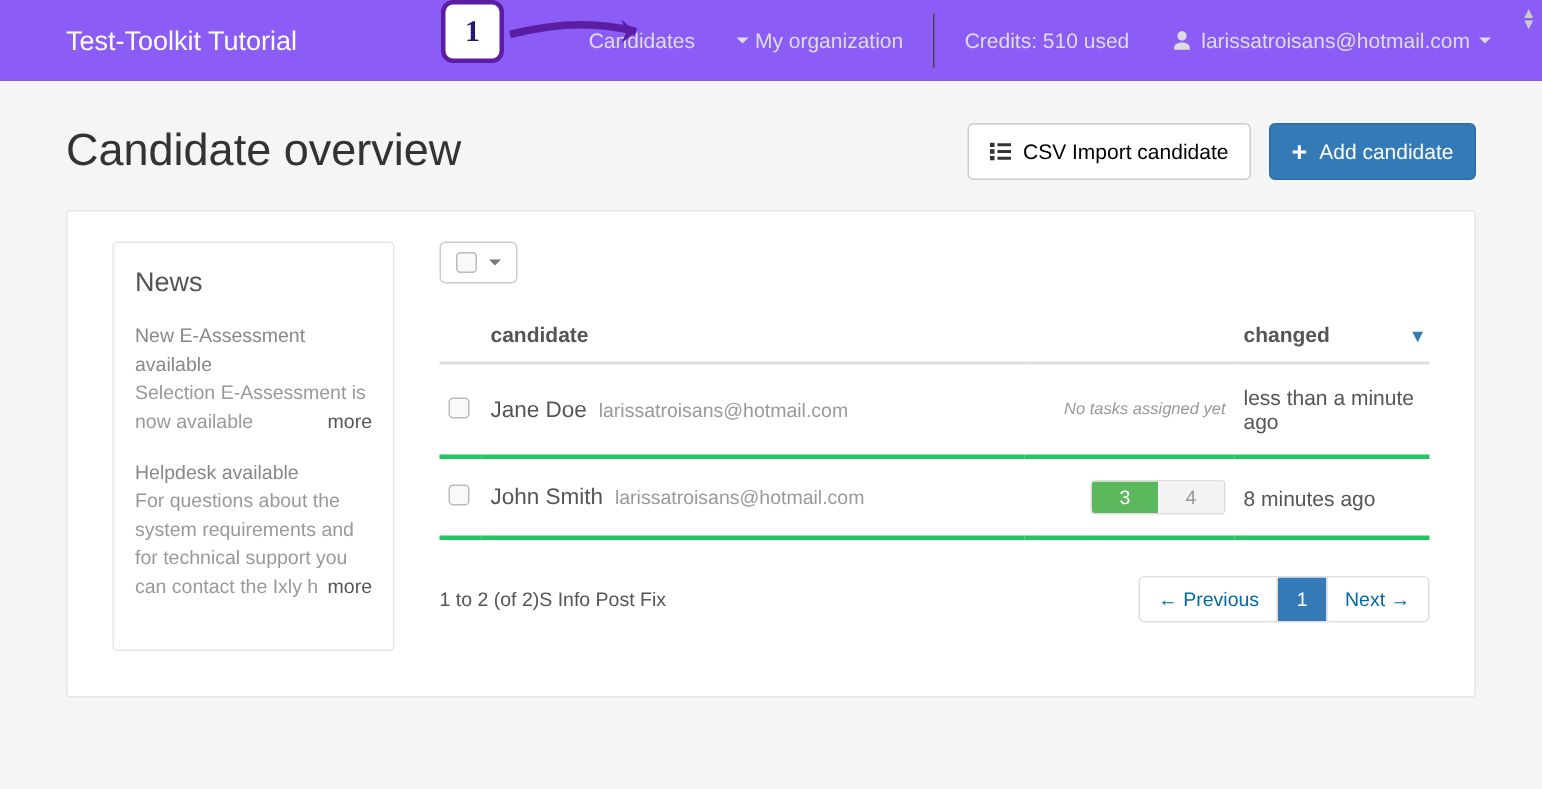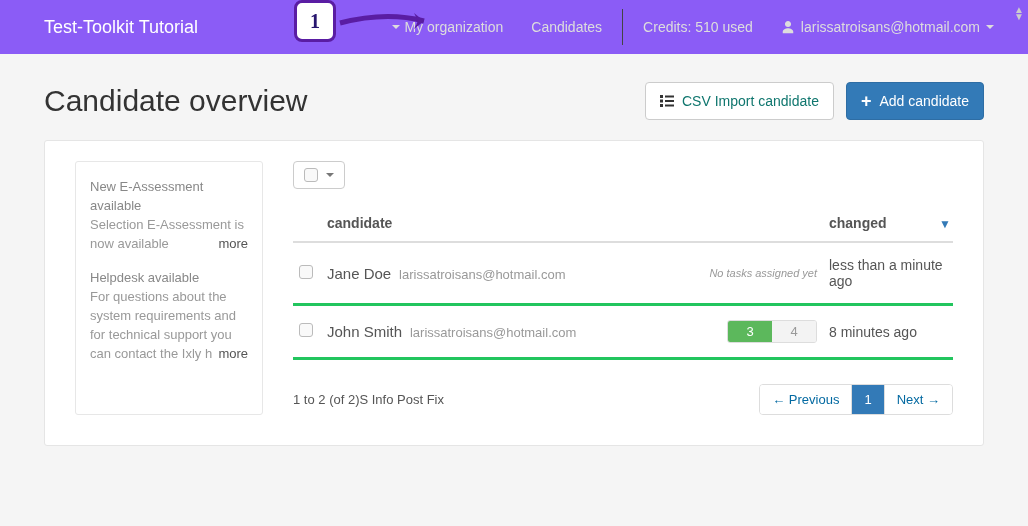--- a/index.html
+++ b/index.html
@@ -118,21 +118,21 @@
   .btn {
     height: 38px;
     border-radius: 4px;
     padding: 0 14px;
     display: inline-flex;
     align-items: center;
     font-size: 14px;
     cursor: pointer;
     border: 1px solid #ccc;
     background: #fff;
-    color: #0f766e;
+    color: #000000;
   }
   .btn svg { margin-right: 8px; }
   .btn-primary {
     background: #337ab7;
     border-color: #2e6da4;
     color: #fff;
     margin-left: 12px;
   }
   .plus {
     font-weight: 700;
@@ -319,25 +319,25 @@
   <div class="nav-spacer"></div>
 
   <div class="annot">
     <div class="annot-box">1</div>
     <svg class="annot-arrow" viewBox="0 0 100 24">
       <path d="M4 14 Q 50 2 88 12" stroke="#5a1da3" stroke-width="5" fill="none"></path>
       <path d="M88 12 L78 4 L82 12 L78 20 Z" fill="#5a1da3"></path>
     </svg>
   </div>
 
+  <div class="nav-item">Candidates</div>
   <div class="nav-item">
     <span class="caret"></span>
     <span>My organization</span>
   </div>
-  <div class="nav-item">Candidates</div>
   <div class="nav-sep"></div>
   <div class="nav-item">Credits: 510 used</div>
   <div class="nav-item">
     <span class="user-icon">
       <svg width="14" height="14" viewBox="0 0 16 16">
           <path fill="#ddd" d="M8 8c2 0 3.5-1.6 3.5-3.5S10 1 8 1 4.5 2.6 4.5 4.5 6 8 8 8zm0 1.5c-2.7 0-6 1.4-6 4V15h12v-1.5c0-2.6-3.3-4-6-4z"></path>
         </svg>
     </span>
     <span>larissatroisans@hotmail.com</span>
     <span class="caret caret-after"></span>
@@ -359,20 +359,21 @@
       <span>CSV Import candidate</span>
     </button>
     <button class="btn btn-primary">
       <span class="plus">+</span>
       <span>Add candidate</span>
     </button>
   </div>
 
   <div class="panel">
     <div class="sidebar">
+      <h3>News</h3>
       <div class="news-item">
         <span class="news-title">New E-Assessment available</span>
         <span>Selection E-Assessment is now available</span>
         <span class="news-more">more</span>
       </div>
       <div class="news-item">
         <span class="news-title">Helpdesk available</span>
         <span>For questions about the system requirements and for technical support you can contact the Ixly he...</span>
         <span class="news-more">more</span>
       </div>

